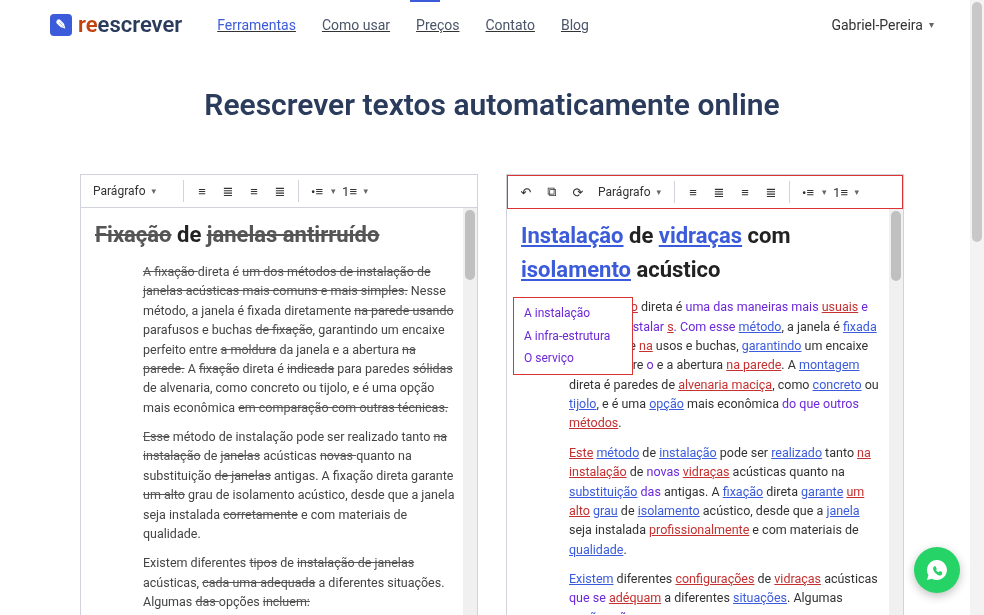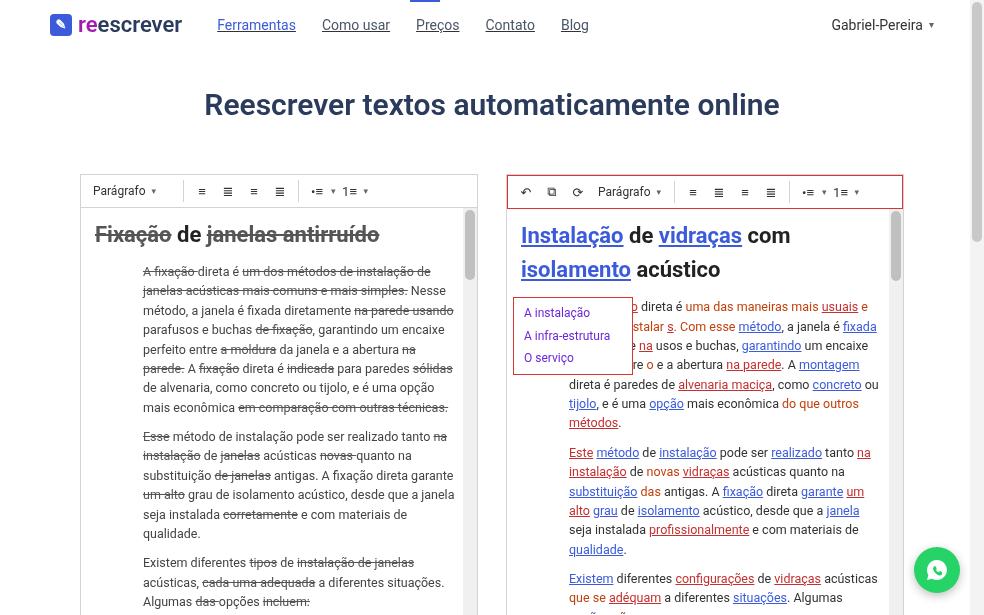--- a/index.html
+++ b/index.html
@@ -2,21 +2,21 @@
 <html><head>
 <meta charset="utf-8">
 <style>
 * { margin: 0; padding: 0; box-sizing: border-box; }
 body { font-family: -apple-system, BlinkMacSystemFont, "Segoe UI", Roboto, Arial, sans-serif; background: #fff; color: #333; }
 .page { width: 984px; height: 615px; position: relative; overflow: hidden; }
 .header { display: flex; align-items: center; padding: 12px 50px; border-bottom: 3px solid transparent; position: relative; }
 .header::before { content:""; position:absolute; top:0; left:410px; width:30px; height:2px; background:#3b5bdb; }
 .logo { display: flex; align-items: center; gap: 6px; font-size: 22px; font-weight: 600; color: #2b3b5c; }
 .logo-icon { width: 22px; height: 22px; background: #3b5bdb; border-radius: 4px; display:inline-flex; align-items:center; justify-content:center; color:#fff; font-size:13px;}
-.logo .re { color:#a21caf; }
+.logo .re { color:#c2410c; }
 .nav { display: flex; gap: 26px; margin-left: 35px; font-size: 14px; text-decoration: underline; }
 .nav a { color: #4a5568; text-decoration: none; cursor:pointer; }
 .nav a.active { color: #3b5bdb; }
 .user { margin-left: auto; font-size: 14px; color: #333; display:flex; align-items:center; gap:6px; cursor:pointer;}
 .chev-down { font-size: 10px; color:#666;}
 h1.title { text-align: center; font-size: 30px; font-weight: 600; color: #2b3b5c; margin: 35px 0 40px; }
 .panels { display: flex; gap: 28px; padding: 12px 80px; }
 .panel { flex: 1; border: 1px solid #d0d4da; background:#fff; display:flex; flex-direction:column; position:relative; }
 .toolbar { display:flex; align-items:center; border-bottom:1px solid #d0d4da; padding: 4px 6px; gap:2px; }
 .toolbar.red-box { border:1.5px solid #d33; }
@@ -27,21 +27,21 @@
 .tb-chev{ font-size:9px; color:#666;}
 .editor { flex:1; padding: 10px 14px 8px; font-size: 12.5px; line-height: 1.55; color:#444; overflow:auto; position:relative; }
 .editor h2 { font-size: 22px; font-weight: 700; margin-bottom: 10px; color:#222;}
 .editor p { margin-bottom: 10px; margin-left: 48px; }
 .strike { text-decoration: line-through; color:#555;}
 .footer-row { display:flex; justify-content:space-between; align-items:flex-start; padding: 0 2px; font-size: 10px; color:#888;}
 .wordcount { margin-left:auto; padding:2px 4px;}
 .resize-handle{ color:#aaa; font-size:12px; padding-right:2px;}
 .panel-right .editor h2 .ul{ text-decoration:underline; color:#3b5bdb;}
 .panel-right .editor .ul{ text-decoration:underline; color:#3b5bdb;}
-.panel-right .editor .red{ color:#c2410c;}
+.panel-right .editor .red{ color:#6d28d9;}
 .panel-right .editor .redul{ color:#c53030; text-decoration:underline;}
 .panel-right .editor p{ color:#333;}
 .popup { position:absolute; top:88px; left:6px; border:1.5px solid #d33; background:#fff; font-size:12px; color:#6d28d9; padding:4px 0; z-index:5; width:120px;}
 .popup div{ padding:2px 10px; cursor:pointer;}
 .scrolltrack{ position:absolute; right:0; top:0; width:14px; height:100%; background:#f0f0f0;}
 .scrolltrack .thumb{ position:absolute; left:2px; right:2px; top:2px; height:70px; background:#c0c0c0; border-radius:5px;}
 .outer-scroll{ position:absolute; right:0; top:0; width:14px; height:615px; background:#f3f3f3;}
 .outer-scroll .thumb{ position:absolute; left:2px; right:2px; top:2px; height:240px; background:#c8c8c8; border-radius:6px;}
 .actions{ padding: 14px 80px 0; display:flex; justify-content:space-between; align-items:center;}
 .btn-primary{ background:#3b5bdb; color:#fff; border:none; border-radius:18px; font-size:11px; font-weight:600; padding:10px 22px; letter-spacing:.3px; cursor:pointer;}

